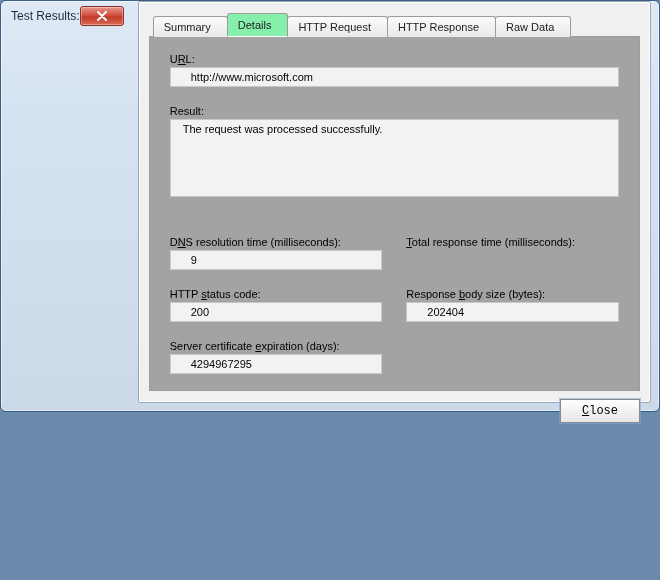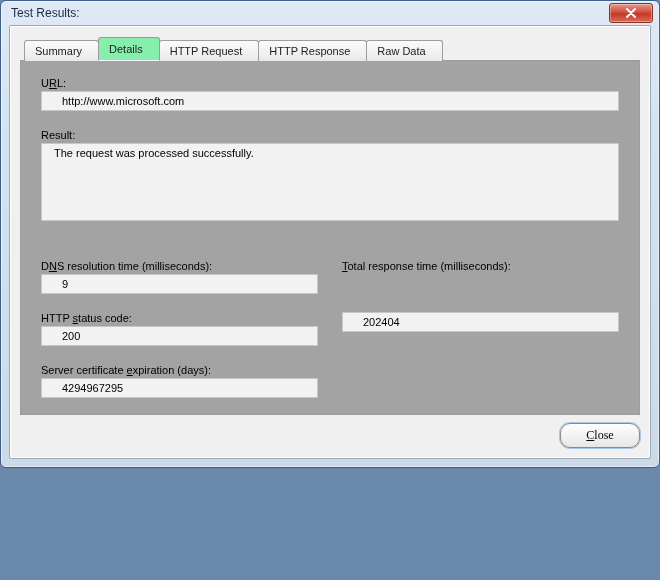--- a/index.html
+++ b/index.html
@@ -8,28 +8,28 @@
     padding: 0;
     width: 660px;
     height: 580px;
     font-family: "Segoe UI", Tahoma, sans-serif;
     font-size: 12px;
     background: #6b8aab;
     overflow: hidden;
   }
   .window {
     width: 660px;
-    height: 468px;
+    height: 412px;
     background: linear-gradient(#dfe9f5, #d4e2f1 30%, #cbd9e9);
     border: 1px solid #3b5e86;
     border-radius: 6px;
     box-shadow: inset 0 0 0 1px rgba(255,255,255,0.5);
     position: relative;
     display: flex;
-    flex-direction: column;
+    flex-direction: row;
   }
   .titlebar {
     height: 30px;
     display: flex;
     align-items: center;
     padding: 0 6px 0 10px;
     color: #1a2b3c;
   }
   .titlebar-title { flex: 1; font-size: 12px; }
   .close-btn {
@@ -128,23 +128,23 @@
   .spacer-md { height: 18px; }
   .footer {
     display: flex;
     justify-content: flex-end;
     padding-top: 8px;
   }
   .btn {
     min-width: 80px;
     padding: 4px 16px;
     font-size: 12px;
-    font-family: Liberation Serif, serif;
+    font-family: Liberation Mono, monospace;
     border: 1px solid #8a8a8a;
-    border-radius: 10px;
+    border-radius: 0;
     background: linear-gradient(#fefefe, #e6e6e6);
     cursor: pointer;
     box-shadow: 0 0 0 1px rgba(120,170,220,0.6);
   }
   .btn .ul { text-decoration: underline; }
 </style>
 </head>
 <body>
 
 <div class="window">
@@ -198,20 +198,23 @@
       <div class="spacer-md"></div>
 
       <div class="row2">
         <div class="col">
           <div class="field-label">
             <span>HTTP </span><span class="ul">s</span><span>tatus code:</span>
           </div>
           <input class="ro-input" readonly="" value="200" style="">
         </div>
         <div class="col">
+          <div class="field-label">
+            <span>Response </span><span class="ul">b</span><span>ody size (bytes):</span>
+          </div>
           <input class="ro-input" readonly="" value="202404" style="">
         </div>
       </div>
 
       <div class="spacer-md"></div>
 
       <div class="row2">
         <div class="col">
           <div class="field-label">
             <span>Server certificate </span><span class="ul">e</span><span>xpiration (days):</span>

